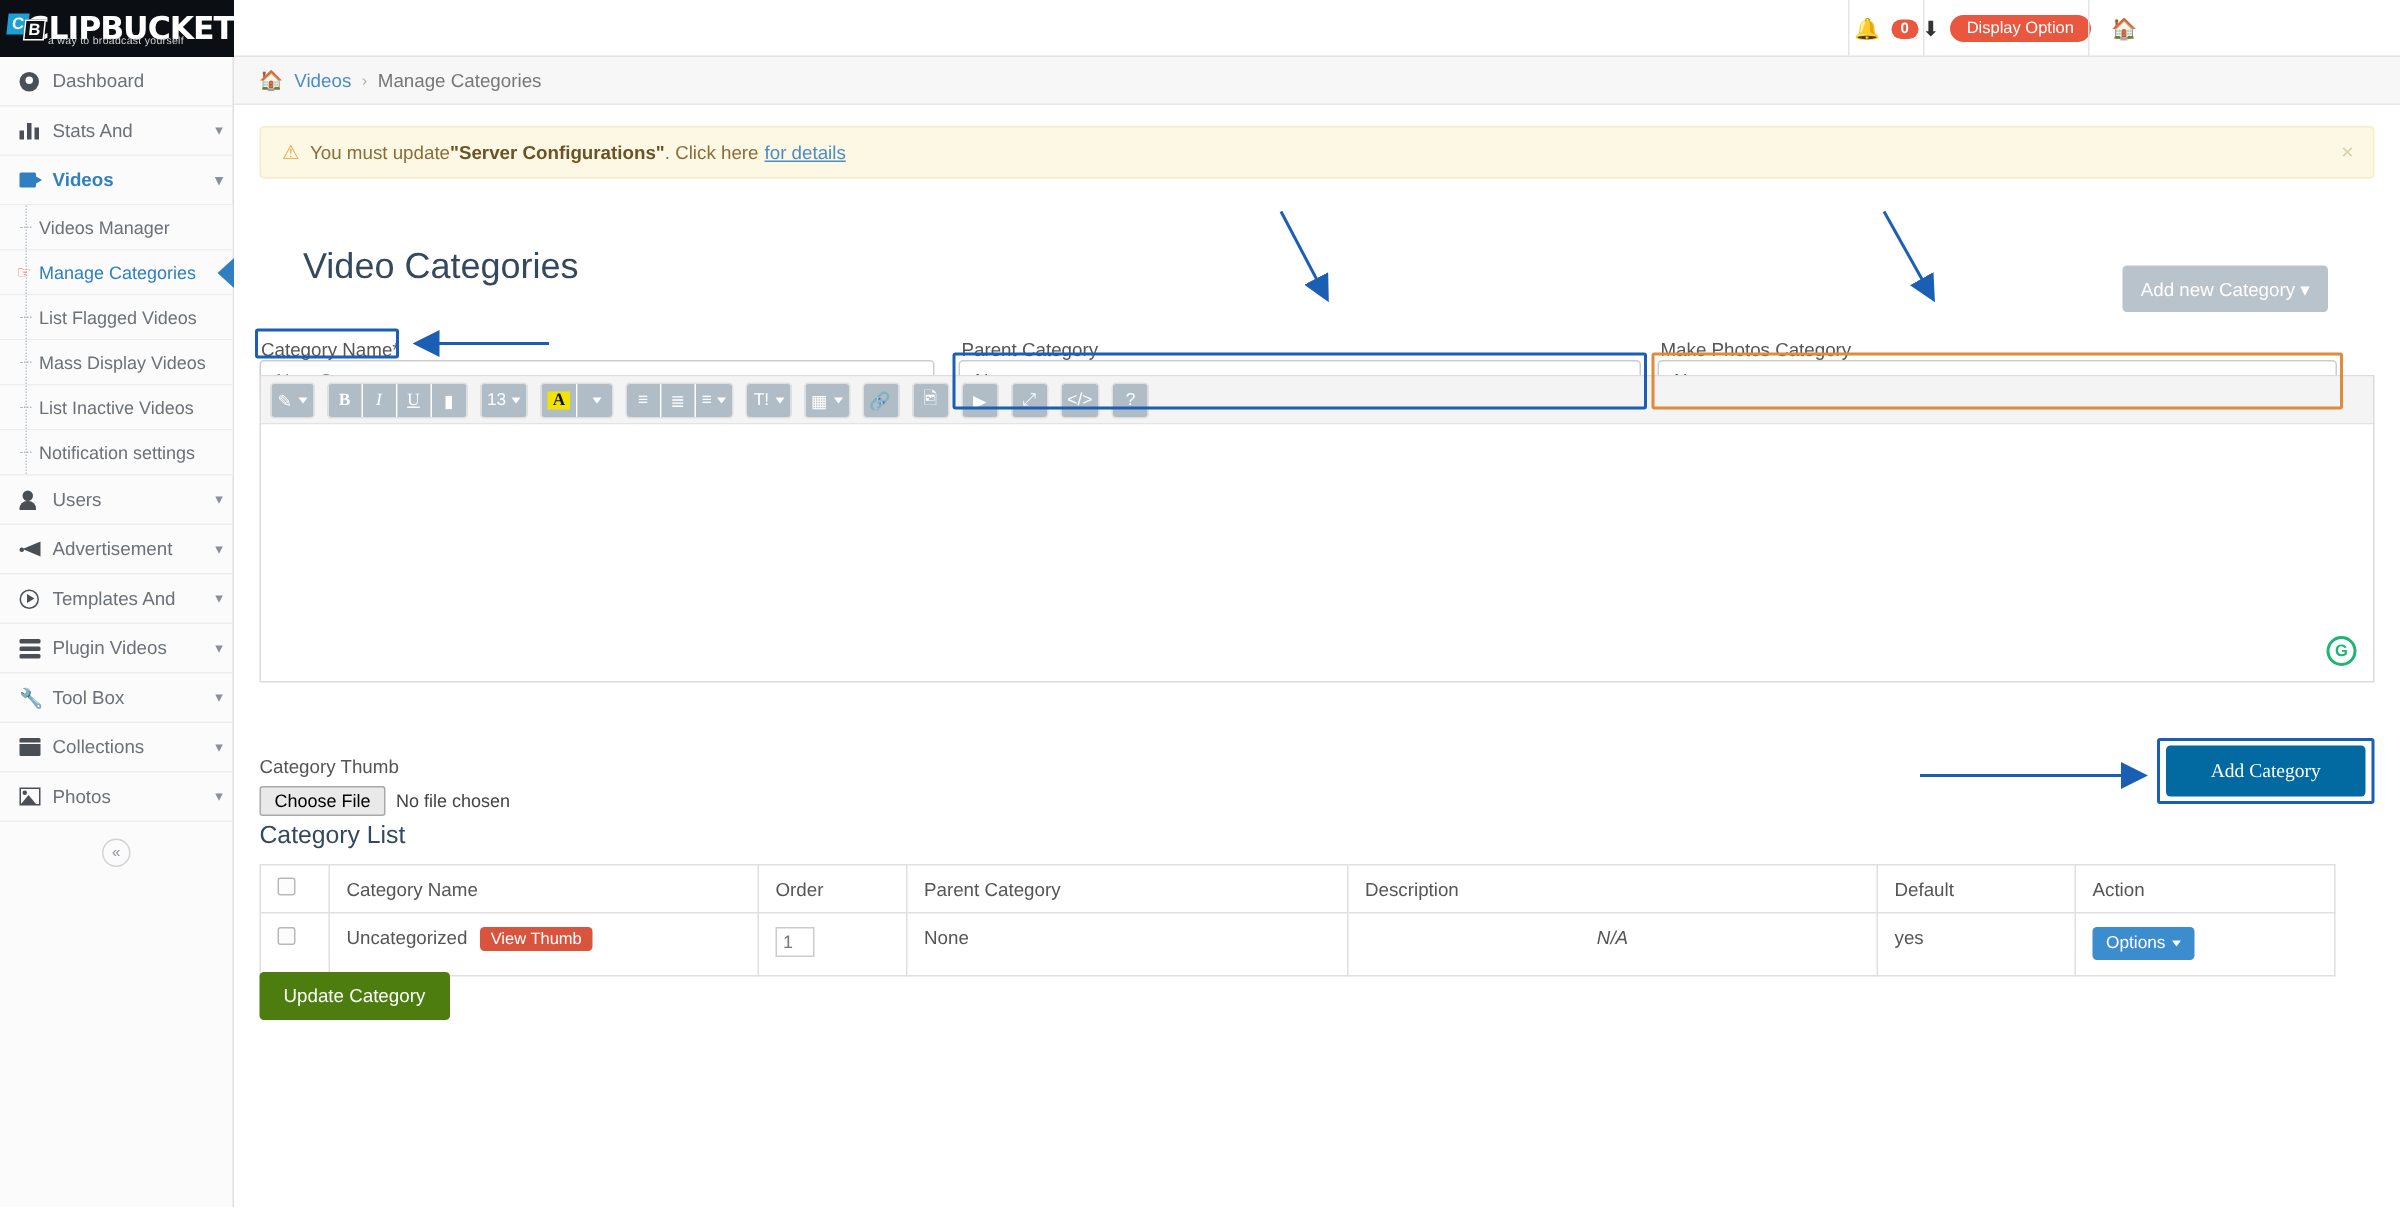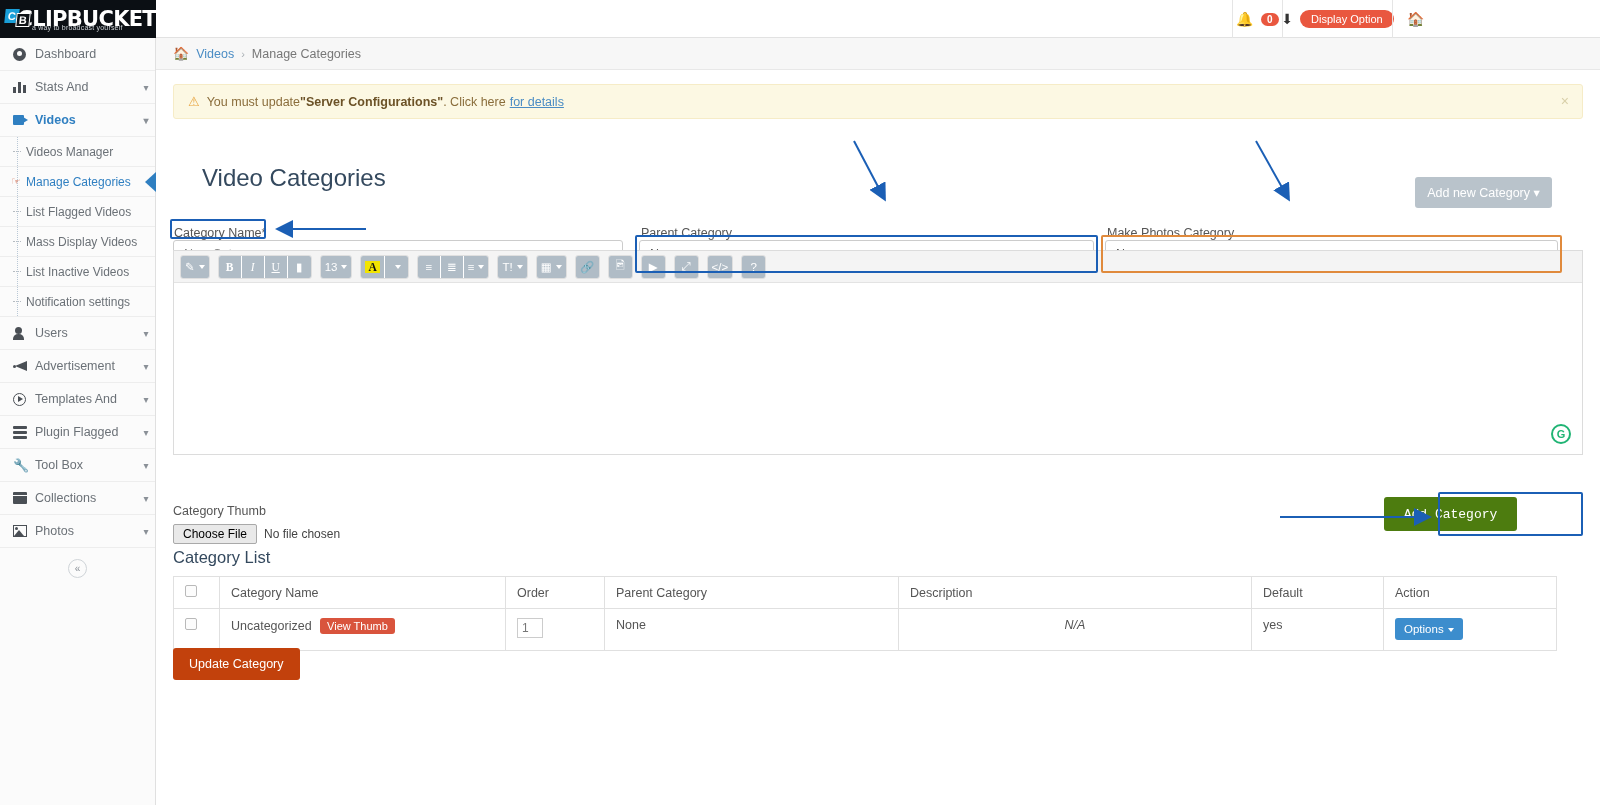--- a/index.html
+++ b/index.html
@@ -109,32 +109,32 @@
   .tb-btn { height:22px; min-width:23px; background:#b0bcc6; color:#fff; display:flex; align-items:center; justify-content:center; font-size:11.5px; margin:0; border-right:1px solid #fff; padding:0 4px; cursor:pointer;}
   .tb-btn:last-child { border-right:none; }
   .tb-btn.car:after { content:""; display:inline-block; margin-left:4px; width:0;height:0;border-left:3.5px solid transparent;border-right:3.5px solid transparent;border-top:4.5px solid #fff; vertical-align:middle;}
   .tb-btn .hl { background:#f2e400; color:#111; font-weight:bold; padding:0 3px; font-family:"Liberation Serif", serif;}
   #editor-body { height:171px; background:#fff; position:relative; }
   #gram-ico { position:absolute; right:11px; bottom:10px; width:20px;height:20px;border-radius:50%;border:2px solid #20b474; display:flex;align-items:center;justify-content:center; color:#20b474; font-size:11px; font-weight:bold;}
 
   #thumb-label { position:absolute; left:17px; top:466px; font-size:12.5px; color:#555; }
   #file-row { position:absolute; left:17px; top:486px; display:flex; align-items:center; gap:7px; font-size:12px; color:#444;}
   #choose-file { border:1px solid #a9a9a9; background:#e9e9e9; border-radius:2px; padding:2px 9px; font-size:12px; color:#000; font-family:"Liberation Sans", sans-serif;}
-  #add-cat-btn { position:absolute; left:1228px; top:459px; width:133px; height:34px; background:#4d7c0f; color:#fff; border:none; border-radius:3px; font-size:13px; cursor:pointer; font-family:Liberation Mono, monospace;}
+  #add-cat-btn { position:absolute; left:1288px; top:459px; width:133px; height:34px; background:#0369a1; color:#fff; border:none; border-radius:3px; font-size:13px; cursor:pointer; font-family:Liberation Serif, serif;}
 
   #cat-list-title { position:absolute; left:17px; top:510px; font-size:16.5px; color:#34495e;text-align:right; }
   #cat-table { position:absolute; left:17px; top:538px; width:1384px; border-collapse:collapse; }
   #cat-table th { background:#fff; border:1px solid #e0e0e0; text-align:left; font-weight:normal; font-size:12.5px; color:#555; padding:8px 11px; height:25px;}
   #cat-table td { border:1px solid #e0e0e0; font-size:12.5px; color:#555; padding:9px 11px; height:42px; vertical-align:top;}
   .chk { width:12px;height:12px;border:1px solid #b9b9b9; background:#fcfcfc; border-radius:2px; display:inline-block;}
   .pill-thumb { background:#d9543d; color:#fff; border-radius:3px; font-size:11px; padding:2px 7px; margin-left:5px; display:inline-block;}
   .order-in { width:26px;height:20px;border:1px solid #ccc; background:#fff; font-size:12px; color:#777; padding-left:4px; display:inline-block; line-height:18px;}
   .opt-btn { background:#3c8dcd; color:#fff; border:none; border-radius:3px; font-size:11.5px; padding:5px 9px; cursor:pointer; font-family:"Liberation Sans", sans-serif;}
   .opt-btn:after{content:"";display:inline-block;margin-left:4px;width:0;height:0;border-left:3.5px solid transparent;border-right:3.5px solid transparent;border-top:4.5px solid #fff;vertical-align:middle;}
-  #update-cat { position:absolute; left:17px; top:610px; background:#c2410c; color:#fff; border:none; border-radius:3px; font-size:12.5px; padding:9px 16px; cursor:pointer; font-family:"Liberation Sans", sans-serif;}
+  #update-cat { position:absolute; left:17px; top:610px; background:#4d7c0f; color:#fff; border:none; border-radius:3px; font-size:12.5px; padding:9px 16px; cursor:pointer; font-family:"Liberation Sans", sans-serif;}
   .italic { font-style:italic;text-align:center; }
 </style>
 </head>
 <body>
 
 <div id="topbar">
   <div id="logo-area">
     <span class="logo-cb">
       <span class="sq1">C</span>
       <span class="sq2">B</span>
@@ -254,21 +254,21 @@
     <span class="n-chev">▾</span>
   </div>
   <div class="nav-item">
     <span class="n-ico">
         <span class="ic ic-srv">
           <i style="top:0"></i>
           <i style="top:5px"></i>
           <i style="top:10px"></i>
         </span>
       </span>
-    <span class="n-lab">Plugin Flagged</span>
+    <span class="n-lab">Plugin Videos</span>
     <span class="n-chev">▾</span>
   </div>
   <div class="nav-item">
     <span class="n-ico">
         <span class="ic ic-wr">🔧</span>
       </span>
     <span class="n-lab">Tool Box</span>
     <span class="n-chev">▾</span>
   </div>
   <div class="nav-item">

